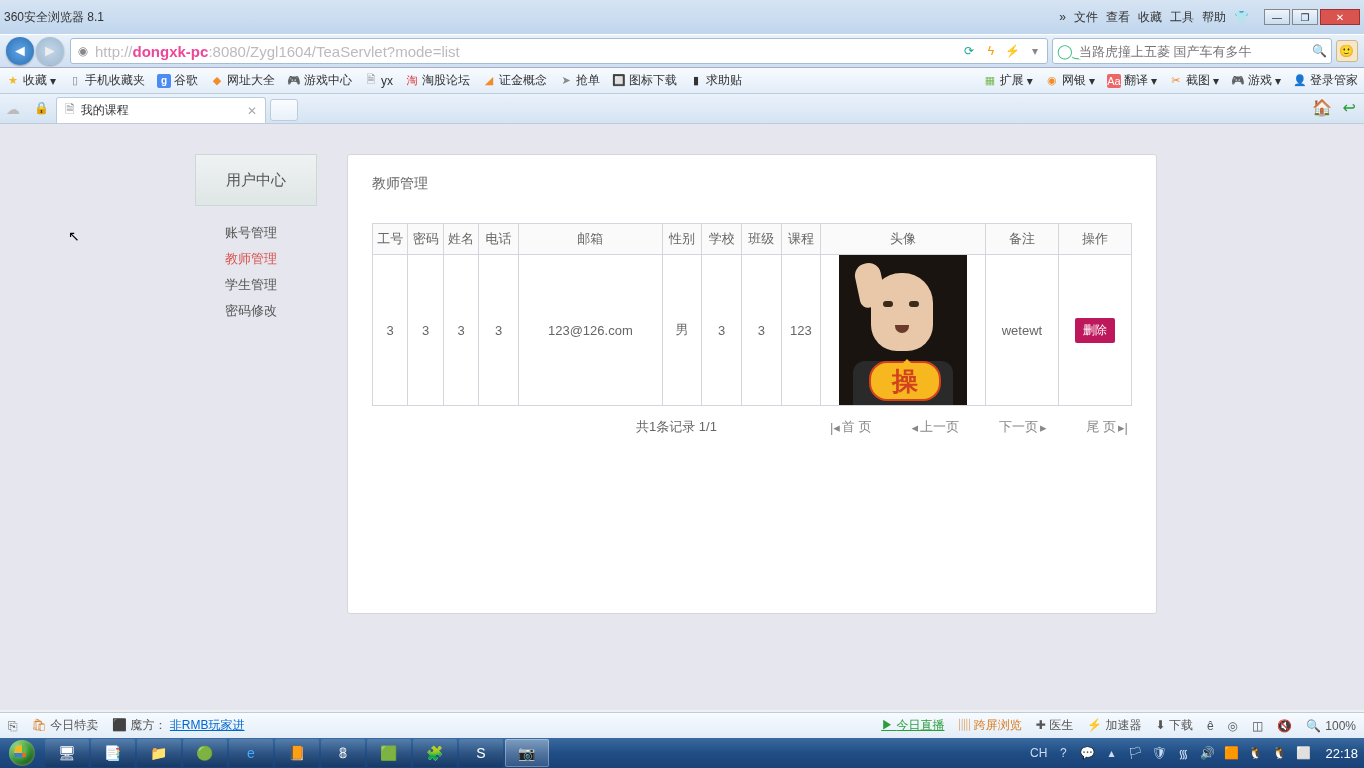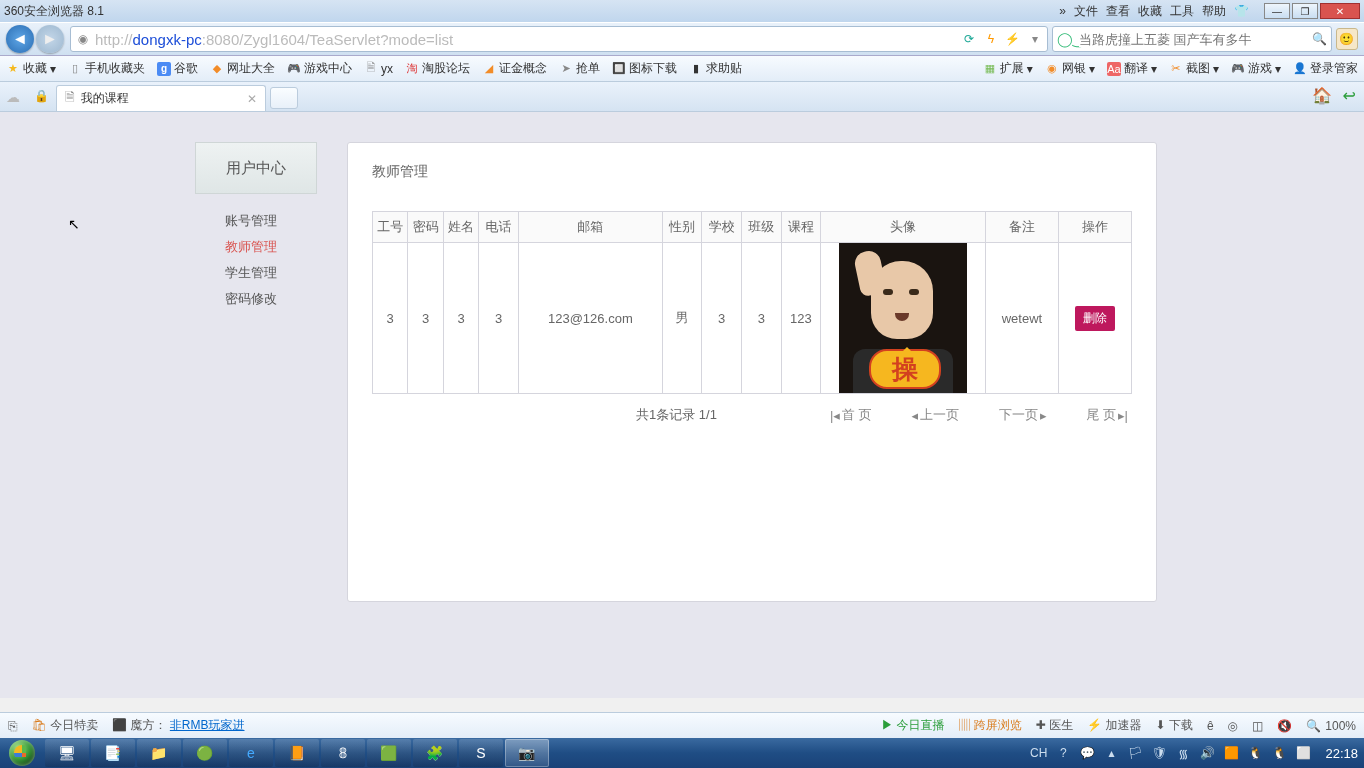--- a/index.html
+++ b/index.html
@@ -1,37 +1,37 @@
 <!DOCTYPE html>
 <html><head>
 <meta charset="utf-8">
 <style>
 * { margin: 0; padding: 0; box-sizing: border-box; font-family: "Microsoft YaHei", SimSun, Arial, sans-serif; }
 body { width: 1364px; height: 768px; overflow: hidden; background: #f0f0f0; font-size: 12px; }
 
 
-.titlebar { height: 22px; background: linear-gradient(#d6e4f3,#c0d6ed); display:flex; align-items:center; padding:0 4px; color:#333; }
+.titlebar { height: 34px; background: linear-gradient(#d6e4f3,#c0d6ed); display:flex; align-items:center; padding:0 4px; color:#333; }
 .titlebar .left { flex:1; }
 .titlebar .right { display:flex; align-items:center; gap:8px; }
 .titlebar .right span { cursor:default; }
 .win-btns { display:flex; gap:2px; margin-left:6px; }
 .win-btn { width:26px; height:16px; border:1px solid #888; display:flex; align-items:center; justify-content:center; font-size:10px; }
 .win-min { background: linear-gradient(#eef5fc,#c9def2); }
 .win-max { background: linear-gradient(#eef5fc,#c9def2); }
 .win-close { background:#d9534f; color:#fff; border-color:#a03030; width:40px; }
 .shirt-icon { width:16px; height:14px; }
 
 
 .navbar { height:34px; background:linear-gradient(#e9f1fa,#cfe0f1); display:flex; align-items:center; padding:2px 6px; border-top:1px solid #fff; border-bottom:1px solid #aac; }
 .nav-arrow { width:28px; height:28px; border-radius:50%; background:radial-gradient(#5fa6e6,#2a6db3); display:flex; align-items:center; justify-content:center; color:#fff; font-size:16px; margin-right:2px; box-shadow:0 1px 2px rgba(0,0,0,.3); }
 .nav-arrow.disabled { background:radial-gradient(#c3d6e8,#9cb7cf); color:#eee; }
 .addr-wrap { flex:1; display:flex; align-items:center; height:26px; background:#fff; border:1px solid #a7bdd3; border-radius:3px; margin:0 4px; padding:0 4px; }
 .shield { width:16px; height:16px; display:flex; align-items:center; justify-content:center; color:#888; margin-right:4px; }
 .addr { flex:1; font-size:15px; color:#bbb; font-family: Arial; }
-.addr .host { color:#1d4ed8; font-weight:normal; }
+.addr .host { color:#ec4899; font-weight:bold; }
 .addr-icons { display:flex; gap:6px; align-items:center; }
 .addr-icons span { width:16px; height:16px; display:flex; align-items:center; justify-content:center; font-size:12px; }
 .search-wrap { width:280px; height:26px; background:#fff; border:1px solid #a7bdd3; border-radius:3px; display:flex; align-items:center; padding:0 4px; }
 .search-wrap input { border:none; outline:none; flex:1; font-size:13px; color:#888; }
 .mag { width:22px; text-align:center; color:#3b7; font-size:14px; }
 .avatar-right { width:22px; height:22px; background:#f6e7c8; border:1px solid #c9b88c; border-radius:3px; margin-left:4px; display:flex; align-items:center; justify-content:center; }
 
 
 .bookbar { height:26px; background:linear-gradient(#f7fbff,#e3edf8); border-bottom:1px solid #bcd; display:flex; align-items:center; padding:0 6px; gap:12px; font-size:12px; color:#333; }
 .bookbar .bk { display:flex; align-items:center; gap:3px; white-space:nowrap; }
@@ -92,21 +92,21 @@
 .pager { display:flex; align-items:center; margin-top:12px; font-size:13px; color:#666; padding:0 4px; }
 .pager .info { margin-left:260px; }
 .pager .plinks { margin-left:auto; display:flex; gap:40px; }
 .pager .plinks span { display:flex; align-items:center; gap:2px; color:#888; }
 .pager .plinks span.active { color:#337ab7; }
 
 
 .statusbar { height:26px; background:linear-gradient(#f7fbff,#e3edf8); border-top:1px solid #bcd; display:flex; align-items:center; padding:0 8px; gap:14px; font-size:12px; color:#555; position:absolute; bottom:30px; left:0; right:0; }
 .statusbar .sp { flex:1; }
 .statusbar .lnk { color:#06c; text-decoration:underline; }
-.statusbar .grn { color:#2a9d3a; }
+.statusbar .grn { color:#2a9d3a;text-decoration:underline; }
 .statusbar .org { color:#d97a1a; }
 .statusbar .zoom { display:flex; align-items:center; gap:4px; }
 
 
 .taskbar { height:30px; background:linear-gradient(#3a6aa0 0%, #1f4d84 50%, #1a4278 100%); display:flex; align-items:center; position:absolute; bottom:0; left:0; right:0; }
 .start { width:44px; height:30px; display:flex; align-items:center; justify-content:center; }
 .start-orb { width:26px; height:26px; border-radius:50%; background:radial-gradient(circle at 35% 30%, #a8e08a, #3a9b3a 45%, #1c5a1c 70%); box-shadow:0 0 4px rgba(255,255,255,.5) inset; position:relative; }
 .start-orb::after { content:""; position:absolute; inset:5px; border-radius:50%; background:
   linear-gradient(#f5b71f,#f5b71f) 0 0/50% 50% no-repeat,
   linear-gradient(#5ab94a,#5ab94a) 50% 0/50% 50% no-repeat,

